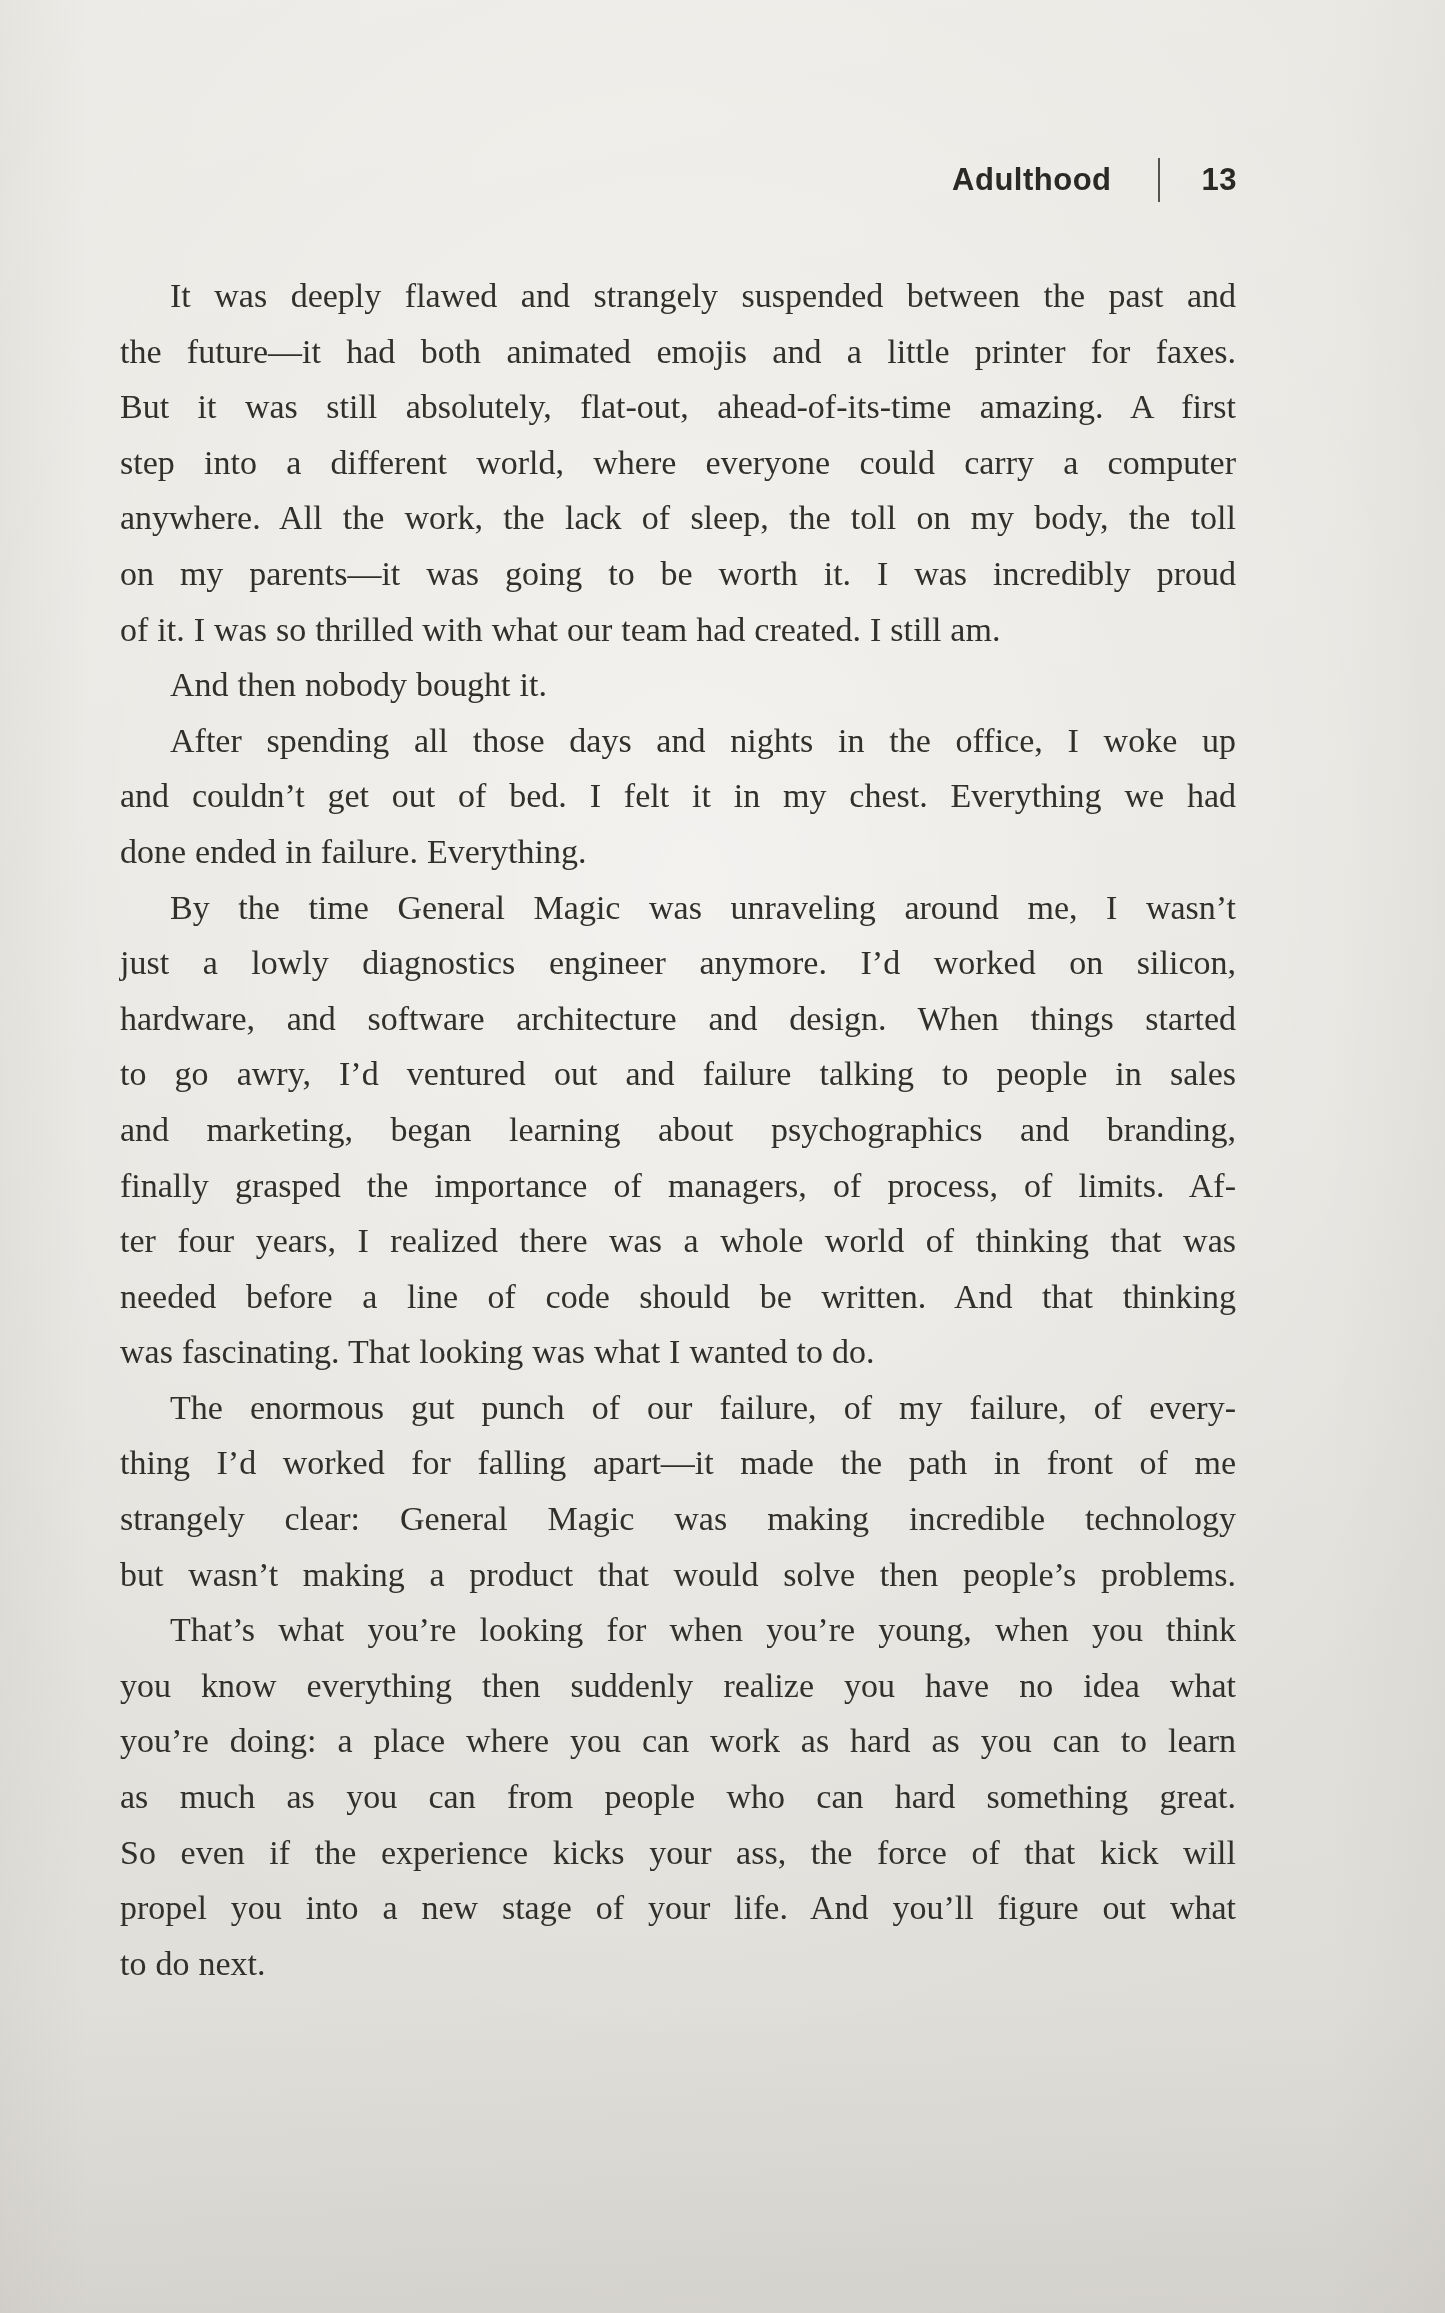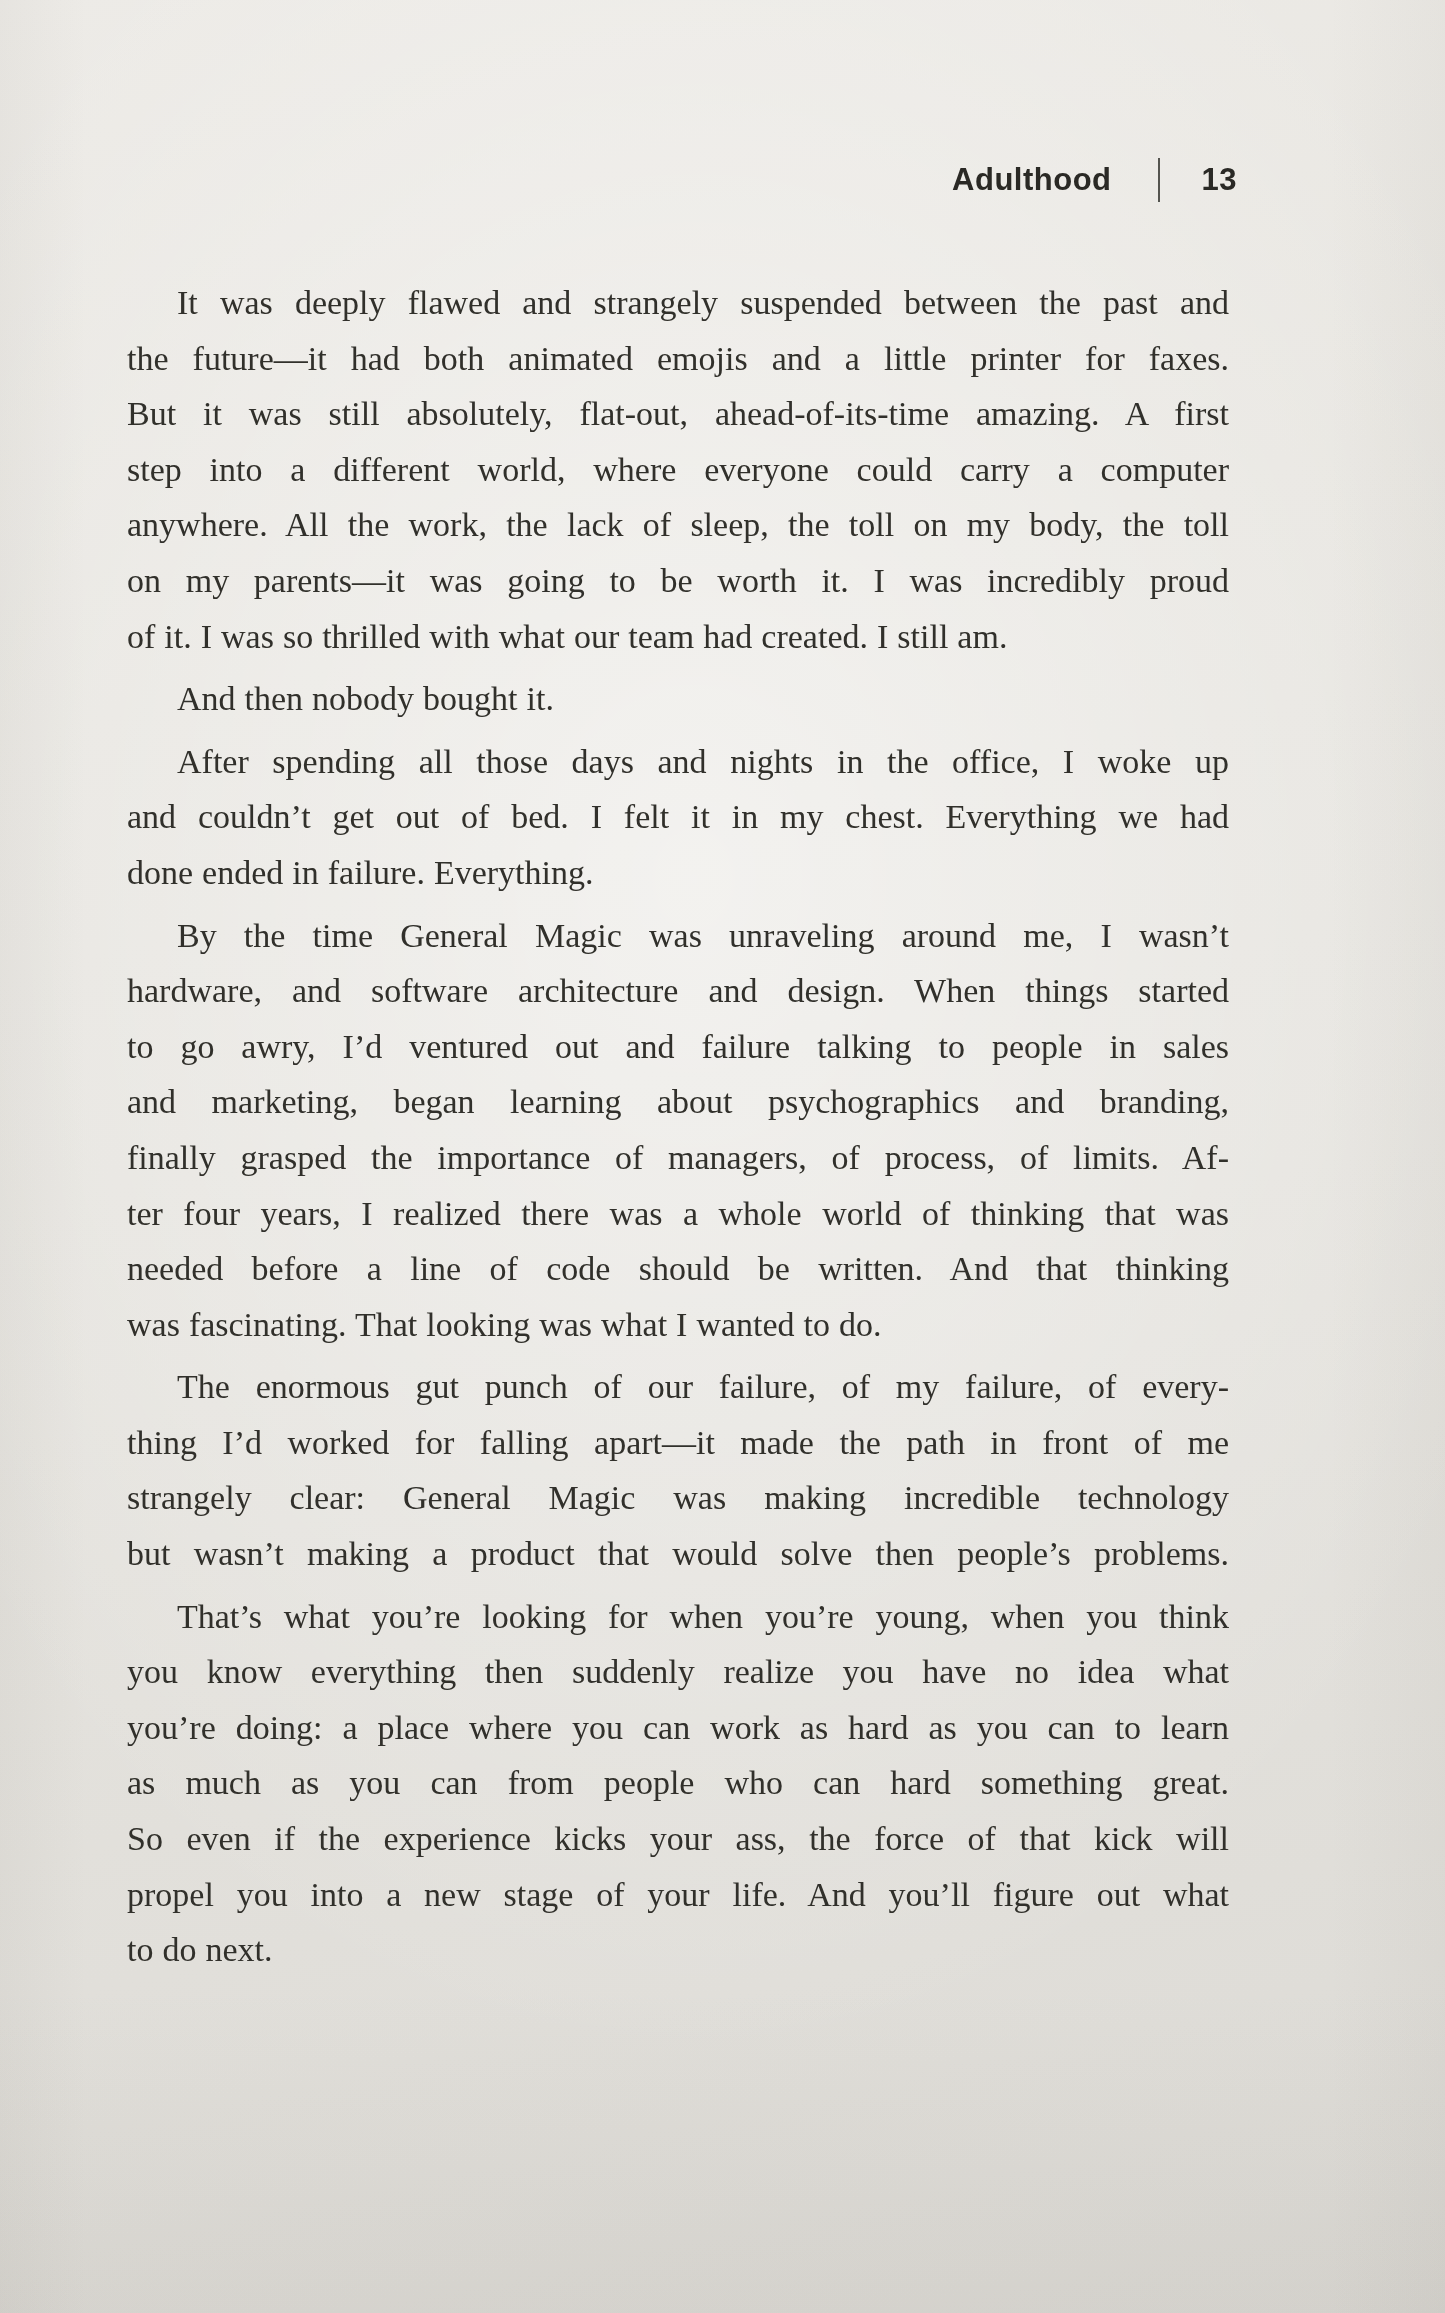--- a/index.html
+++ b/index.html
@@ -53,21 +53,21 @@
   .text-block {
     position: absolute;
     top: 268px;
     left: 120px;
     width: 1116px;
     color: #31302b;
     font-size: 34px;
     line-height: 55.6px;
     text-rendering: optimizeLegibility;
   }
-  .para { margin: 7px; }
+  .para { margin: 0; }
   .line {
     text-align: justify;
     text-align-last: justify;
     white-space: normal;
     word-spacing: 0.5px;
   }
   .line.last { text-align-last: left; }
   .line.first { text-indent: 50px; }
   
   .line.first.last { text-align-last: left; }
@@ -97,20 +97,21 @@
       <div class="para">
         <div class="line first last">And then nobody bought it.</div>
       </div>
       <div class="para">
         <div class="line first">After spending all those days and nights in the office, I woke up</div>
         <div class="line">and couldn’t get out of bed. I felt it in my chest. Everything we had</div>
         <div class="line last">done ended in failure. Everything.</div>
       </div>
       <div class="para">
         <div class="line first">By the time General Magic was unraveling around me, I wasn’t</div>
+        <div class="line">just a lowly diagnostics engineer anymore. I’d worked on silicon,</div>
         <div class="line">hardware, and software architecture and design. When things started</div>
         <div class="line">to go awry, I’d ventured out and failure talking to people in sales</div>
         <div class="line">and marketing, began learning about psychographics and branding,</div>
         <div class="line">finally grasped the importance of managers, of process, of limits. Af-</div>
         <div class="line">ter four years, I realized there was a whole world of thinking that was</div>
         <div class="line">needed before a line of code should be written. And that thinking</div>
         <div class="line last">was fascinating. That looking was what I wanted to do.</div>
       </div>
       <div class="para">
         <div class="line first">The enormous gut punch of our failure, of my failure, of every-</div>

